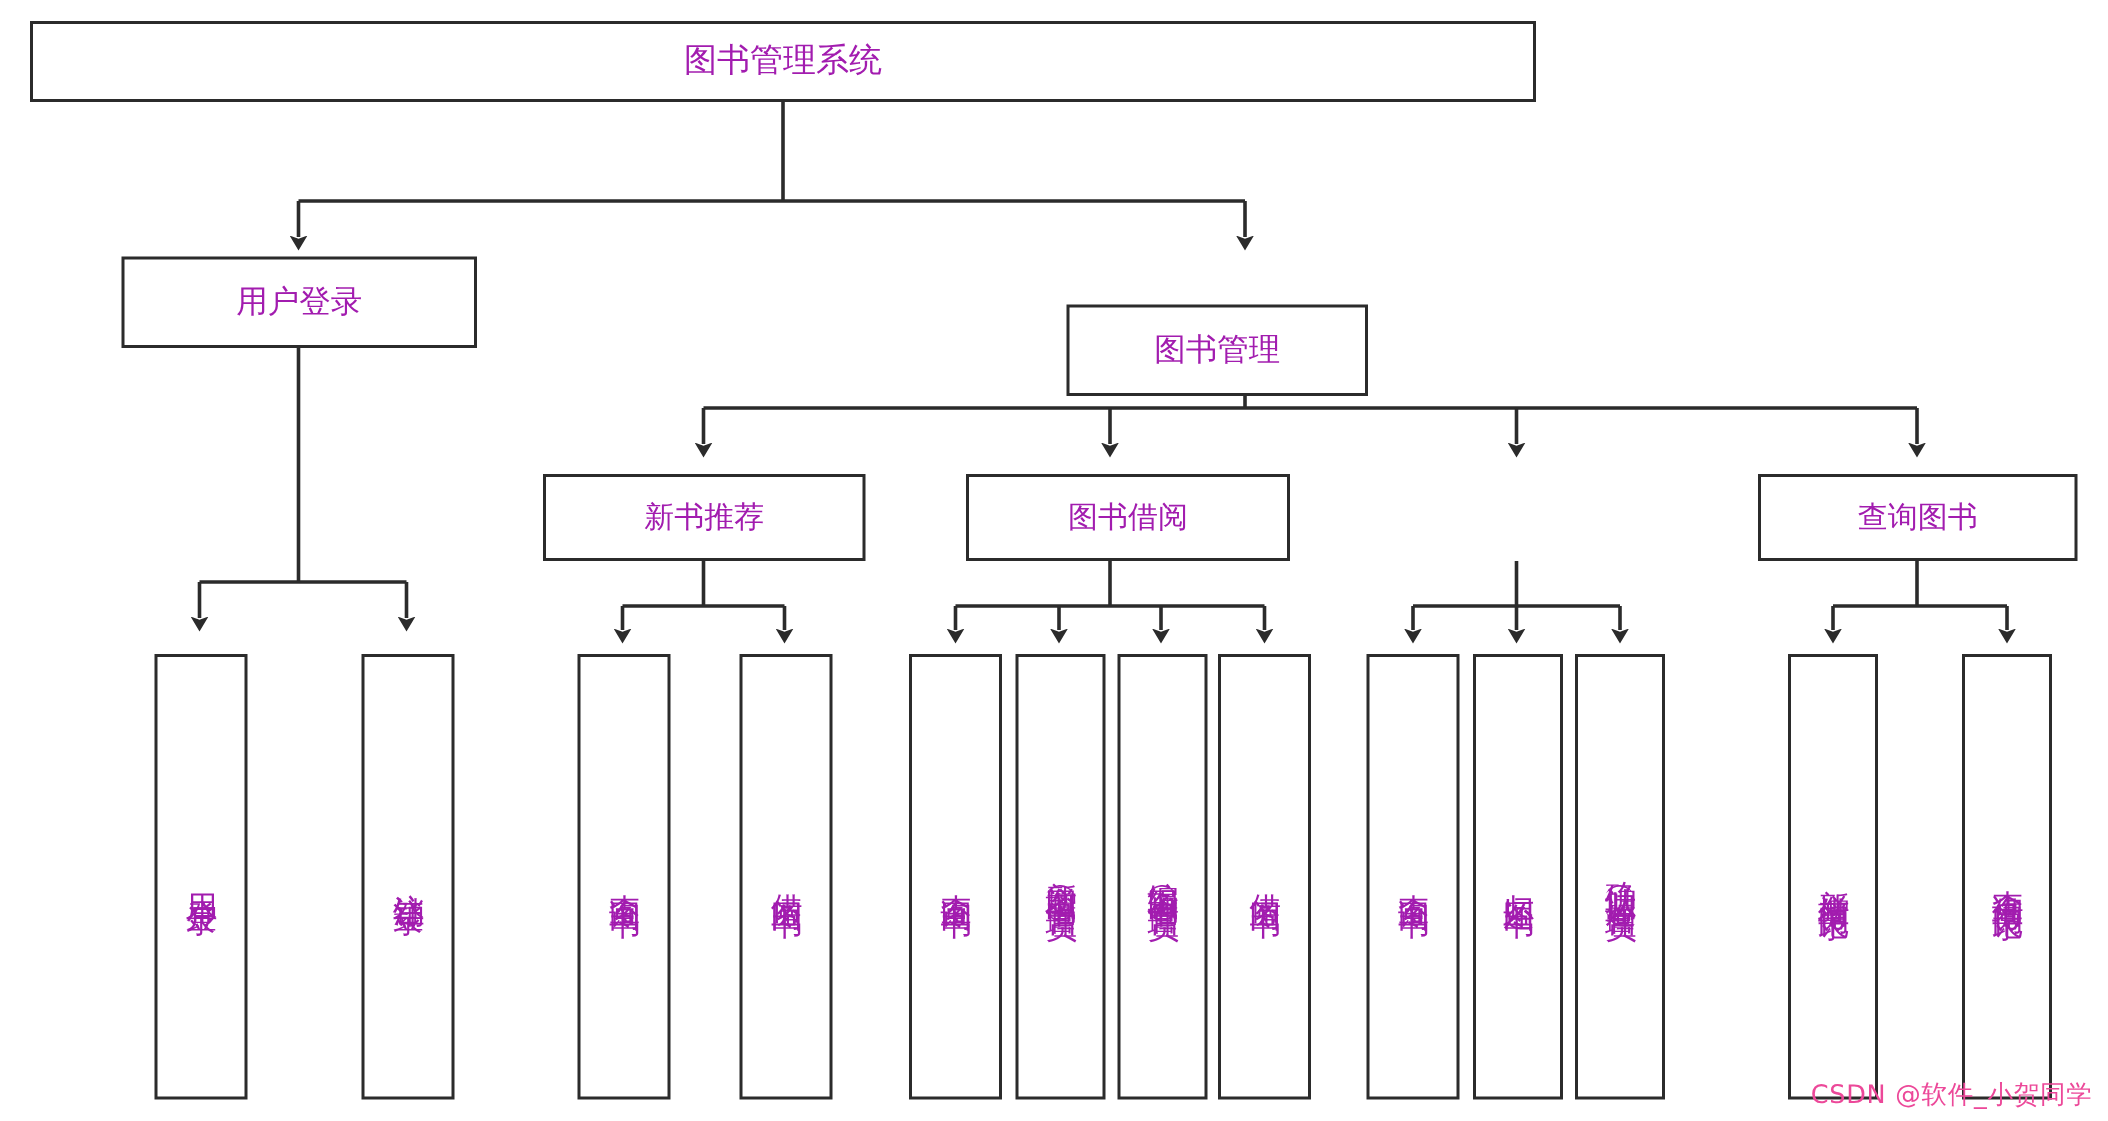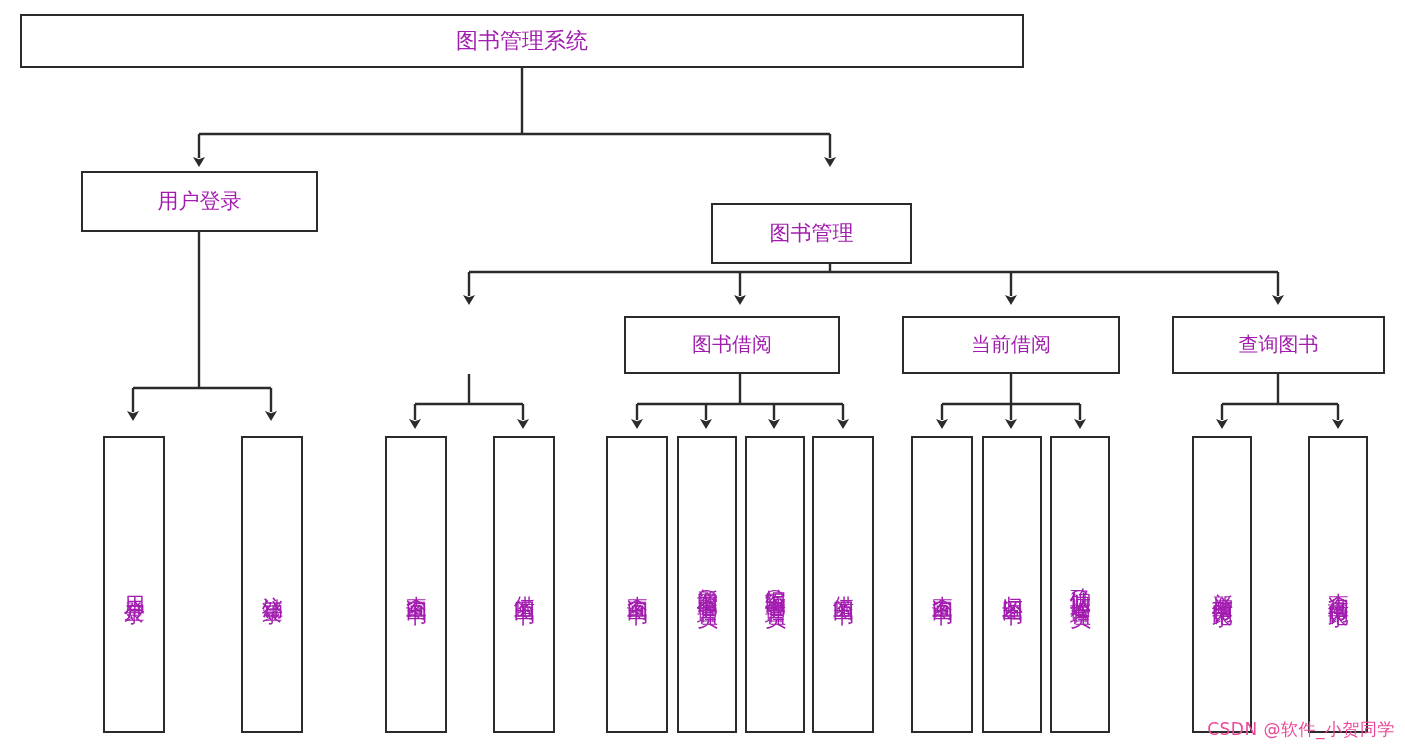--- a/index.html
+++ b/index.html
@@ -121,25 +121,25 @@
     <span class="node-label">图书管理系统</span>
   </div>
 
   <div class="node-box node-l2" style="left:81px; top:171px; width:237px; height:61px;">
     <span class="node-label">用户登录</span>
   </div>
   <div class="node-box node-l2" style="left:711px; top:171px; width:201px; height:61px;margin-top:32px;">
     <span class="node-label">图书管理</span>
   </div>
 
-  <div class="node-box node-l3" style="left:624px; top:316px; width:216px; height:58px;">
+  <div class="node-box node-l3" style="left:362px; top:316px; width:215px; height:58px;">
+    <span class="node-label">新书推荐</span>
+  </div>
+  <div class="node-box node-l3" style="left:644px; top:316px; width:216px; height:58px;">
     <span class="node-label">图书借阅</span>
-  </div>
-  <div class="node-box node-l3" style="left:902px; top:316px; width:218px; height:58px;">
-    <span class="node-label">当前借阅</span>
   </div>
   <div class="node-box node-l3" style="left:1172px; top:316px; width:213px; height:58px;">
     <span class="node-label">查询图书</span>
   </div>
 
   <div class="node-box node-leaf" style="left:103px; top:436px; width:62px; height:297px;">
     <span class="node-label">用户登录</span>
   </div>
   <div class="node-box node-leaf" style="left:241px; top:436px; width:62px; height:297px;">
     <span class="node-label">注销登录</span>

